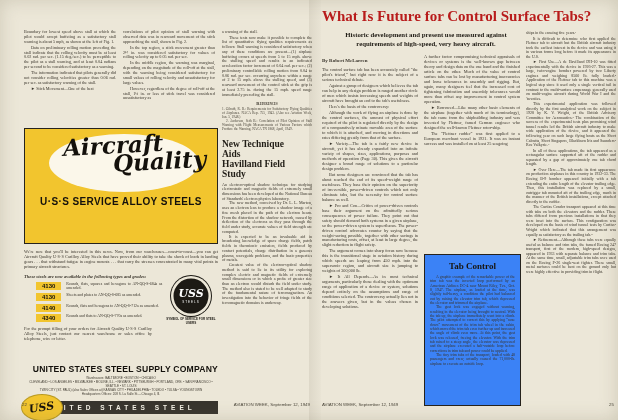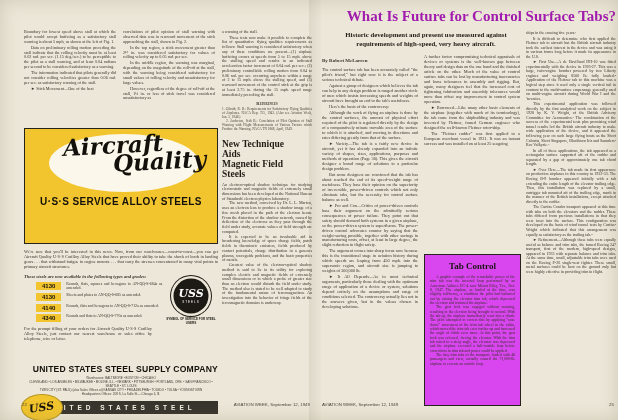--- a/index.html
+++ b/index.html
@@ -78,30 +78,30 @@
   .uss-oval span{font-style:italic;font-weight:bold;font-size:11px;color:#14110c;
     font-family:"DejaVu Serif",serif;transform:rotate(-8deg);}
 
   
   .footer{position:absolute;top:402px;display:flex;justify-content:space-between;
     font-size:4.4px;font-family:"Liberation Sans",sans-serif;color:#4a453a;}
   .footer-left{left:22px;width:288px;}
   .footer-right{left:322px;width:292px;}
 
   
-  .rp-title{position:absolute;left:322px;top:8px;width:294px;text-align:right;
-    font-weight:bold;font-size:15px;color:#a21caf;font-family:"Liberation Serif",serif;}
+  .rp-title{position:absolute;left:322px;top:8px;width:294px;text-align:left;
+    font-weight:bold;font-size:15px;color:#b91c1c;font-family:"Liberation Serif",serif;}
   .rp-subtitle{position:absolute;left:331px;top:31px;width:190px;text-align:center;
     font-weight:bold;font-size:6.8px;line-height:1.3;color:#211d16;}
   .rp-byline{position:absolute;left:322px;top:58px;width:96px;font-weight:bold;font-size:5px;}
   .rp-col1{left:322px;top:67px;width:96px;height:328px;font-size:4.3px;}
   .rp-col2{left:424px;top:54px;width:96px;height:198px;font-size:4.3px;}
   .rp-col3{left:526px;top:31px;width:90px;height:366px;font-size:4.0px;line-height:1.14;}
   .tab-box{position:absolute;left:424px;top:254px;width:97px;height:152px;
-    border:1.2px solid #26231d;background:#d946ef;padding:4px 5px;box-sizing:border-box;overflow:hidden;}
+    border:1.2px solid #26231d;background:#3b82f6;padding:4px 5px;box-sizing:border-box;overflow:hidden;}
   .tab-box-heading{text-align:center;font-weight:bold;font-size:9px;color:#181510;margin:2px 0 4px 0;}
   .tab-box-paras{font-size:3.8px;line-height:1.14;text-align:justify;}
   .tab-box-paras p{margin:0;text-indent:6px;}
 </style>
 </head>
 <body>
 
 <div class="spread">
 
   <div>
@@ -125,21 +125,21 @@
         </div>
       <div class="refs">
         <div class="refs-heading">References</div>
         <div class="ref-list">
             <p>1. Gilruth, R. R.: Requirements for Satisfactory Flying Qualities of Airplanes. NACA Rep. 755, 1943. (Also see Aviation Week, Jan. 5, 1948.)</p>
             <p>2. Anderson, Seth B.: Correlation of Pilot Opinion of Stall Warning with Flight Measurements of Various Factors which Produce the Warning. NACA TN 1868, April, 1949.</p>
           </div>
       </div>
       <h3 class="tech-title">
         <span style="display:block">New Technique Aids</span>
-        <span style="display:block">Magnetic Field Steels</span>
+        <span style="display:block">Havilland Field Study</span>
       </h3>
       <div class="tech-paras">
           <p>An electron-optical shadow technique for studying electrostatic and magnetic fields of extremely small dimensions has been developed at the National Bureau of Standards' electron physics laboratory.</p>
           <p>The new method, conceived by Dr. L. L. Marton, uses an electron lens to produce a shadow image of a fine mesh placed in the path of the electron beam. From the distortion of the shadow network, caused by deflection of the electrons as they pass through the field under study, accurate values of field strength are computed.</p>
           <p>It is expected to be an invaluable aid in broadening knowledge of space charge fields, patch fields in thermionic emission, fields produced by contact potentials, charge distribution in a gaseous plasma, waveguide problems, and the basic properties of metals.</p>
           <p>Greatest value of the electron-optical shadow method is said to lie in its utility for exploring complex electric and magnetic fields of extremely small dimensions or in which a probe of greater size than an electron would disturb the field under study. The method also is stated to be well adapted to study of the fundamental nature of ferromagnetism. An investigation into the behavior of fringe fields of the ferromagnetic domains is underway.</p>
         </div>
     </div>
 
     <div class="ad">

